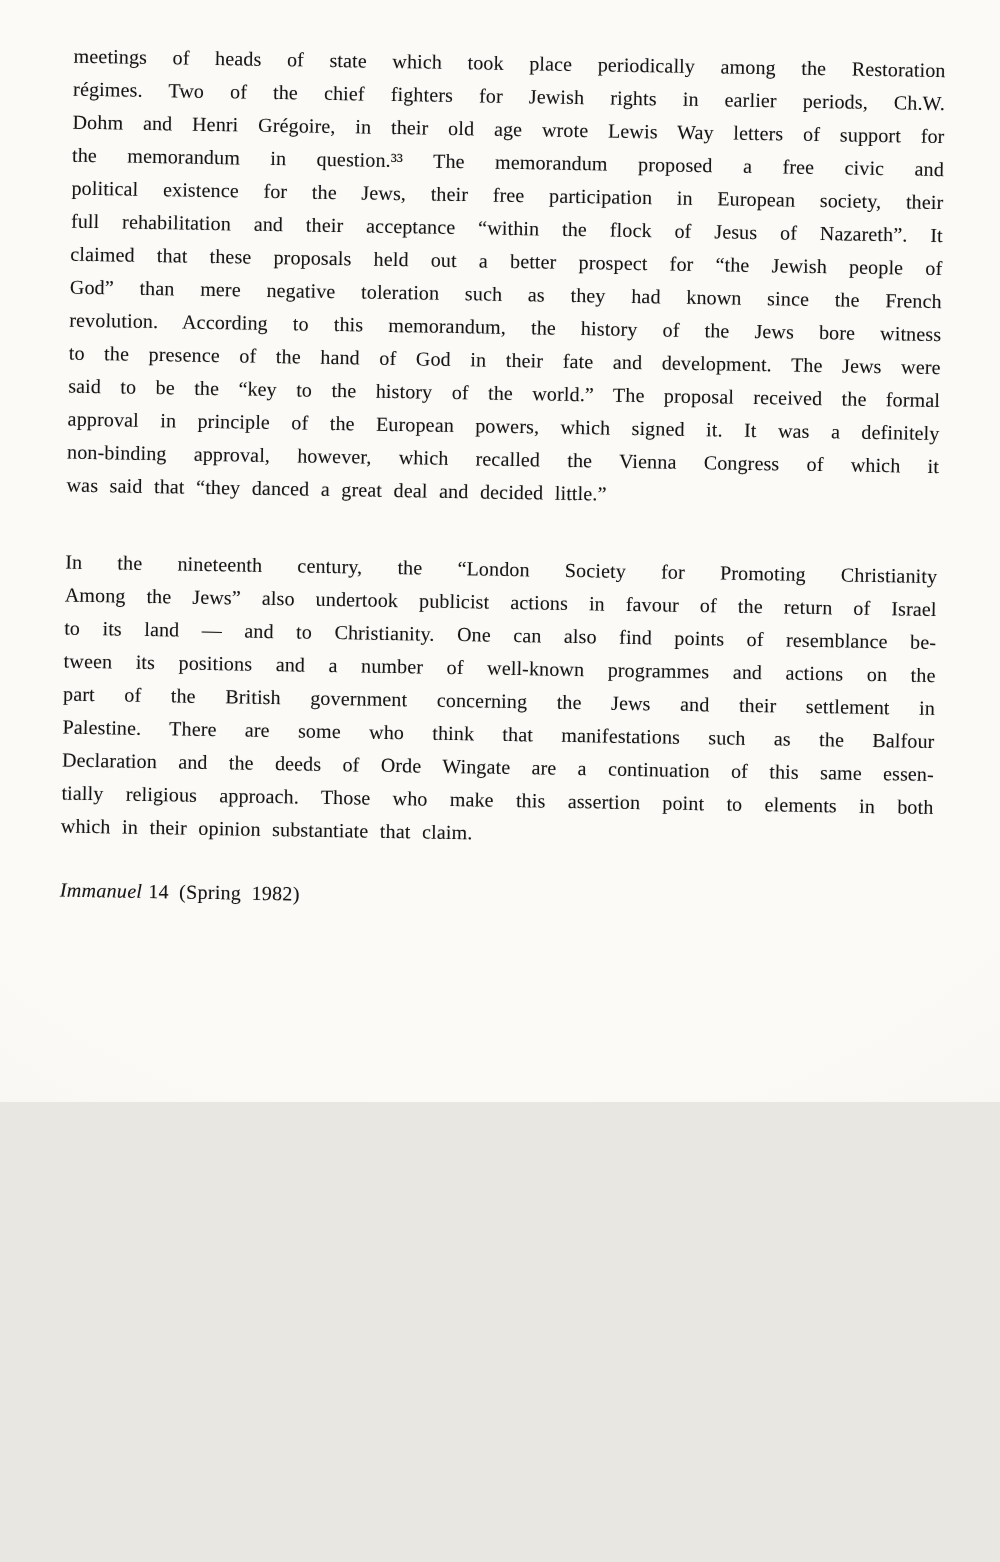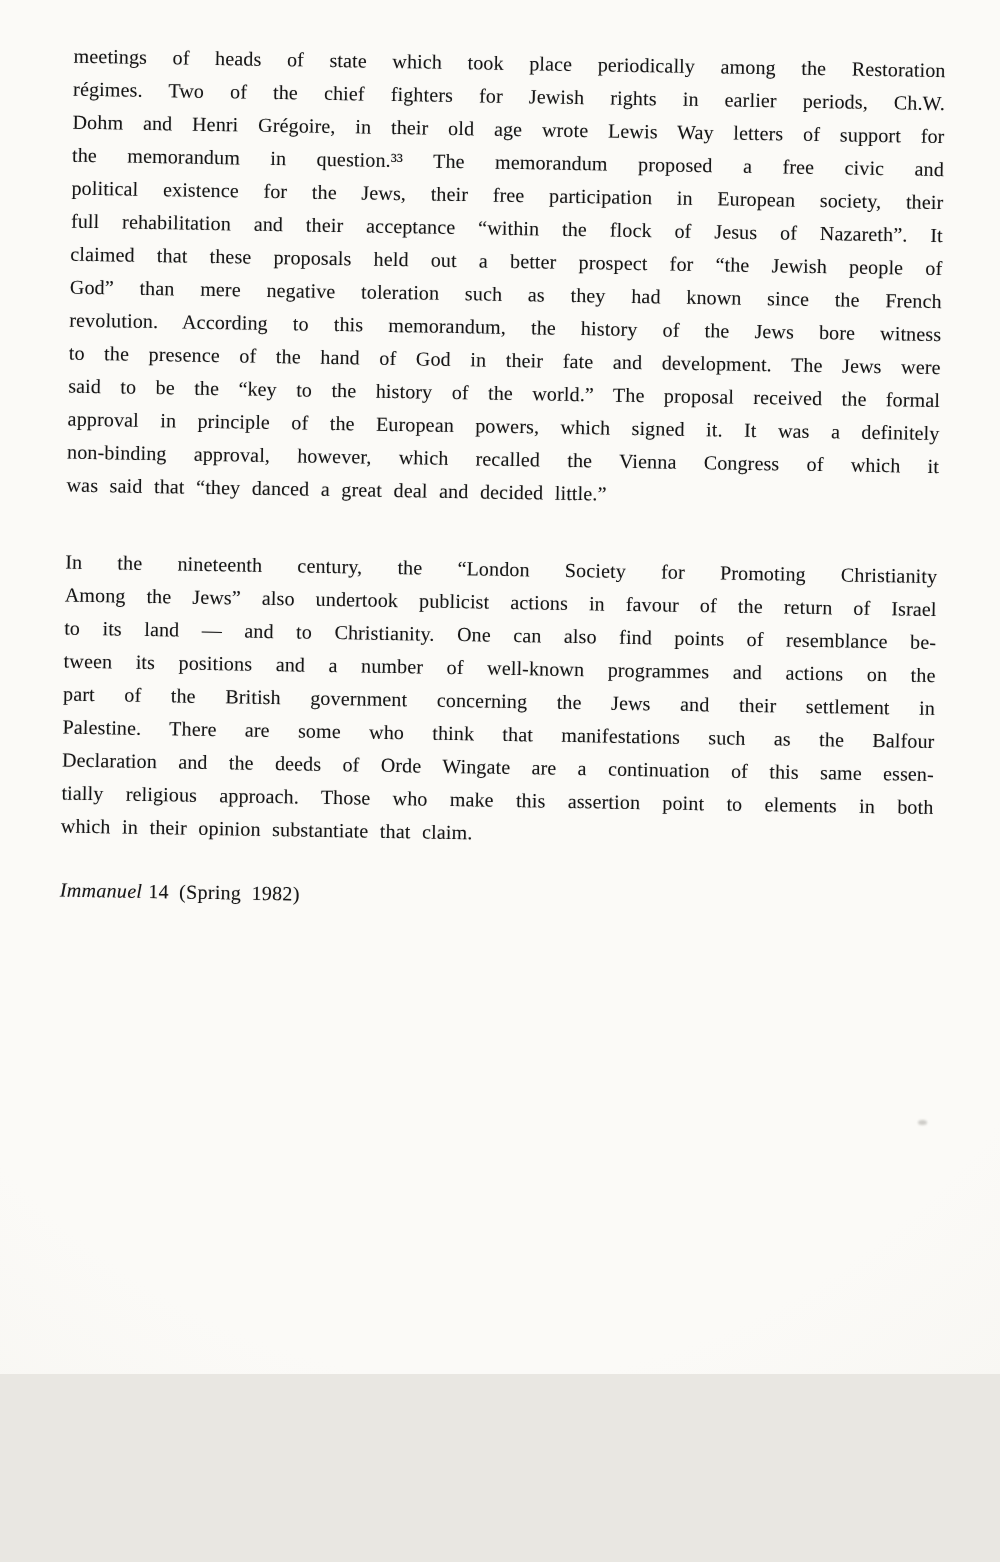--- a/index.html
+++ b/index.html
@@ -11,21 +11,21 @@
   }
 
   body {
     font-family: "Liberation Serif", "DejaVu Serif", serif;
     background: #e9e7e2;
   }
 
   .page {
     position: relative;
     width: 1000px;
-    height: 1374px;
+    height: 1102px;
     overflow: hidden;
     background: radial-gradient(130% 110% at 48% 40%, #fbfaf7 55%, #f1efe9 100%);
     color: #161616;
   }
 
   .scan-block {
     position: absolute;
     left: 74px;
     top: 40px;
     width: 872px;

